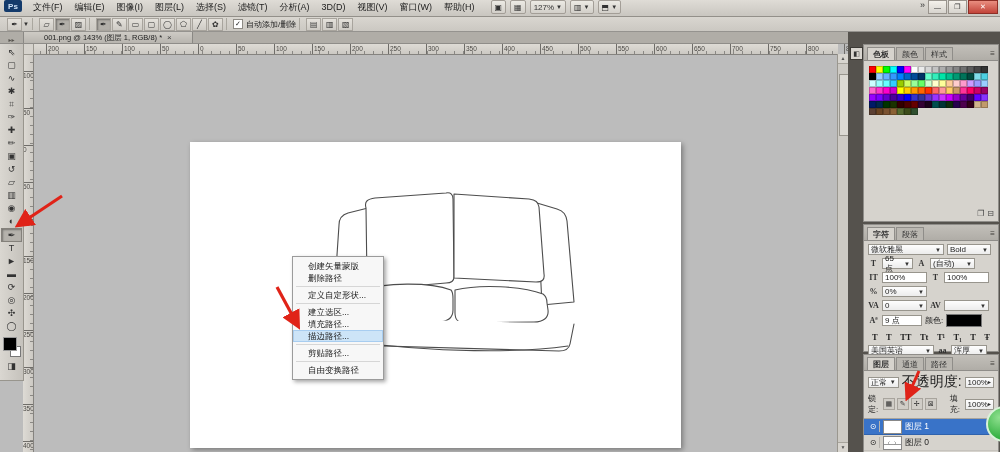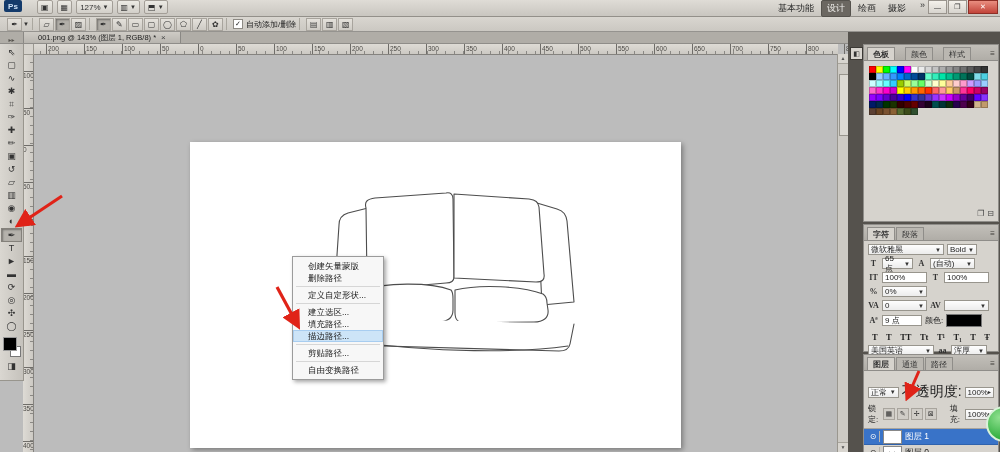--- a/index.html
+++ b/index.html
@@ -33,21 +33,21 @@
   .opt-icon{min-width:13px;height:11px;border:1px solid #a8a49d;background:linear-gradient(#e4e1db,#cecbc5);
             display:flex;align-items:center;justify-content:center;font-size:8px;color:#333}
   .opt-icon.pressed{background:#b2afa9;box-shadow:inset 1px 1px 2px rgba(0,0,0,.35)}
   .chk{width:8px;height:8px;border:1px solid #8d8a84;background:#fff;display:flex;align-items:center;
        justify-content:center;font-size:7px;color:#222;margin-right:2px}
   .opt-label{font-size:8px;color:#222;white-space:nowrap}
   
   #tabstrip{left:0;top:32px;width:848px;height:11px;background:#b0ada7;border-bottom:1px solid #8f8d89;
             display:flex;align-items:flex-end;z-index:9}
   .dock-chev{width:23px;text-align:center;font-size:6px;color:#55524d}
-  .doctab{height:11px;display:flex;align-items:center;gap:5px;padding:0 14px;background:linear-gradient(#cecbc5,#b8b5af);
+  .doctab{height:11px;display:flex;align-items:center;gap:5px;padding:0 20px;background:linear-gradient(#cecbc5,#b8b5af);
           border:1px solid #8a8884;border-bottom:none;font-size:7.5px;color:#1d1d1d;white-space:nowrap}
   .doctab-close{font-size:8px;color:#444}
   
   #tooldock{left:0;top:44px;width:23px;height:336px;background:linear-gradient(90deg,#dad7d1,#c5c2bc);
             border-right:1px solid #98958d;border-bottom:1px solid #98958d;z-index:5}
   .tool{width:21px;height:13px;margin:0 auto;display:flex;align-items:center;justify-content:center;
         font-size:9px;color:#333;line-height:1}
   .tool.selected{background:#b5b2ac;border:1px solid #84817b;box-shadow:inset 1px 1px 2px rgba(0,0,0,.35);
                  width:19px;height:12px}
   #fgbg{position:relative;width:20px;height:22px;margin:3px auto 2px}
@@ -117,20 +117,34 @@
   
   #arrows{left:0;top:0;width:1000px;height:452px;pointer-events:none;z-index:60}
   #greendot{left:986px;top:406px;width:36px;height:36px;border-radius:50%;z-index:55;
             background:radial-gradient(circle at 35% 30%,#8fe08f,#2fae3e 70%);border:2px solid #d9f2d9;box-sizing:border-box}
 </style>
 </head>
 <body>
 
 <div id="appbar" class="abs">
   <div class="ps-logo">Ps</div>
+  <div style="display:flex">
+
+  <div class="menu">文件(F)</div>
+      <div class="menu">编辑(E)</div>
+      <div class="menu">图像(I)</div>
+      <div class="menu">图层(L)</div>
+      <div class="menu">选择(S)</div>
+      <div class="menu">滤镜(T)</div>
+      <div class="menu">分析(A)</div>
+      <div class="menu">3D(D)</div>
+      <div class="menu">视图(V)</div>
+      <div class="menu">窗口(W)</div>
+      <div class="menu">帮助(H)</div>
+    </div>
   <div class="appbar-tools">
     <span style="display:flex;gap:4px">
 
     <span class="app-btn">
           <span>▣</span>
         </span>
         <span class="app-btn">
           <span>▦</span>
         </span>
       </span>
@@ -141,27 +155,20 @@
     <span class="app-btn">
       <span>▥</span>
       <span class="car">▼</span>
     </span>
     <span class="app-btn">
       <span>⬒</span>
       <span class="car">▼</span>
     </span>
   </div>
   <div class="spacer"></div>
-  <div class="ws">
-
-  <div class="ws-item">基本功能</div>
-      <div class="ws-item active">设计</div>
-      <div class="ws-item">绘画</div>
-      <div class="ws-item">摄影</div>
-    </div>
   <div class="ws-overflow">»</div>
   <div class="win-btns">
     <div class="win-btn">—</div>
     <div class="win-btn">❐</div>
     <div class="win-btn close">✕</div>
   </div>
 </div>
 
 <div id="optionsbar" class="abs">
   <div class="opt-group">
@@ -321,21 +328,21 @@
     <div class="cm-item">剪贴路径...</div>
     <div class="cm-item sep"></div>
     <div class="cm-item">自由变换路径</div>
   </div>
 
 <div id="rightbg" class="abs"></div>
 <div id="dockicon" class="abs">◧</div>
 
 <div class="panel" style="top:44px;height:178px">
   <div class="phead">
-    <span style="display:flex;gap:10px">
+    <span style="display:flex;gap:1px">
 
     <span class="ptab active">色板</span>
         <span class="ptab">颜色</span>
         <span class="ptab">样式</span>
       </span>
     <span class="pmenu">≡</span>
   </div>
   <div id="swgrid">
 
   <span class="sw" style="background: rgb(255, 0, 0);"></span>
@@ -461,21 +468,21 @@
     <span class="ptab active">字符</span>
         <span class="ptab">段落</span>
       </span>
     <span class="pmenu">≡</span>
   </div>
   <div class="crow">
     <span class="sel" style="width:76px">
       <span>微软雅黑</span>
         <span class="car">▼</span>
       </span>
-    <span class="sel" style="width:30px">
+    <span class="sel" style="width:44px">
       <span>Bold</span>
         <span class="car">▼</span>
       </span>
   </div>
   <div class="crow">
     <span class="cicon">T</span>
     <span class="sel" style="width:31px">
       <span>65 点</span>
         <span class="car">▼</span>
       </span>
@@ -543,21 +550,21 @@
 <div class="panel" style="top:354px;height:98px;border-bottom:none">
   <div class="phead">
     <span style="display:flex;gap:1px">
 
     <span class="ptab active">图层</span>
         <span class="ptab">通道</span>
         <span class="ptab">路径</span>
       </span>
     <span class="pmenu">≡</span>
   </div>
-  <div class="crow" style="margin-top:12px">
+  <div class="crow" style="margin-top:2px">
     <span class="sel" style="width:48px">
       <span>正常</span>
         <span class="car">▼</span>
       </span>
     <span style="font-size:14px;white-space:nowrap">不透明度:</span>
     <span class="sel" style="width:32px">
       <span>100%</span>
         <span class="car">▸</span>
       </span>
   </div>

